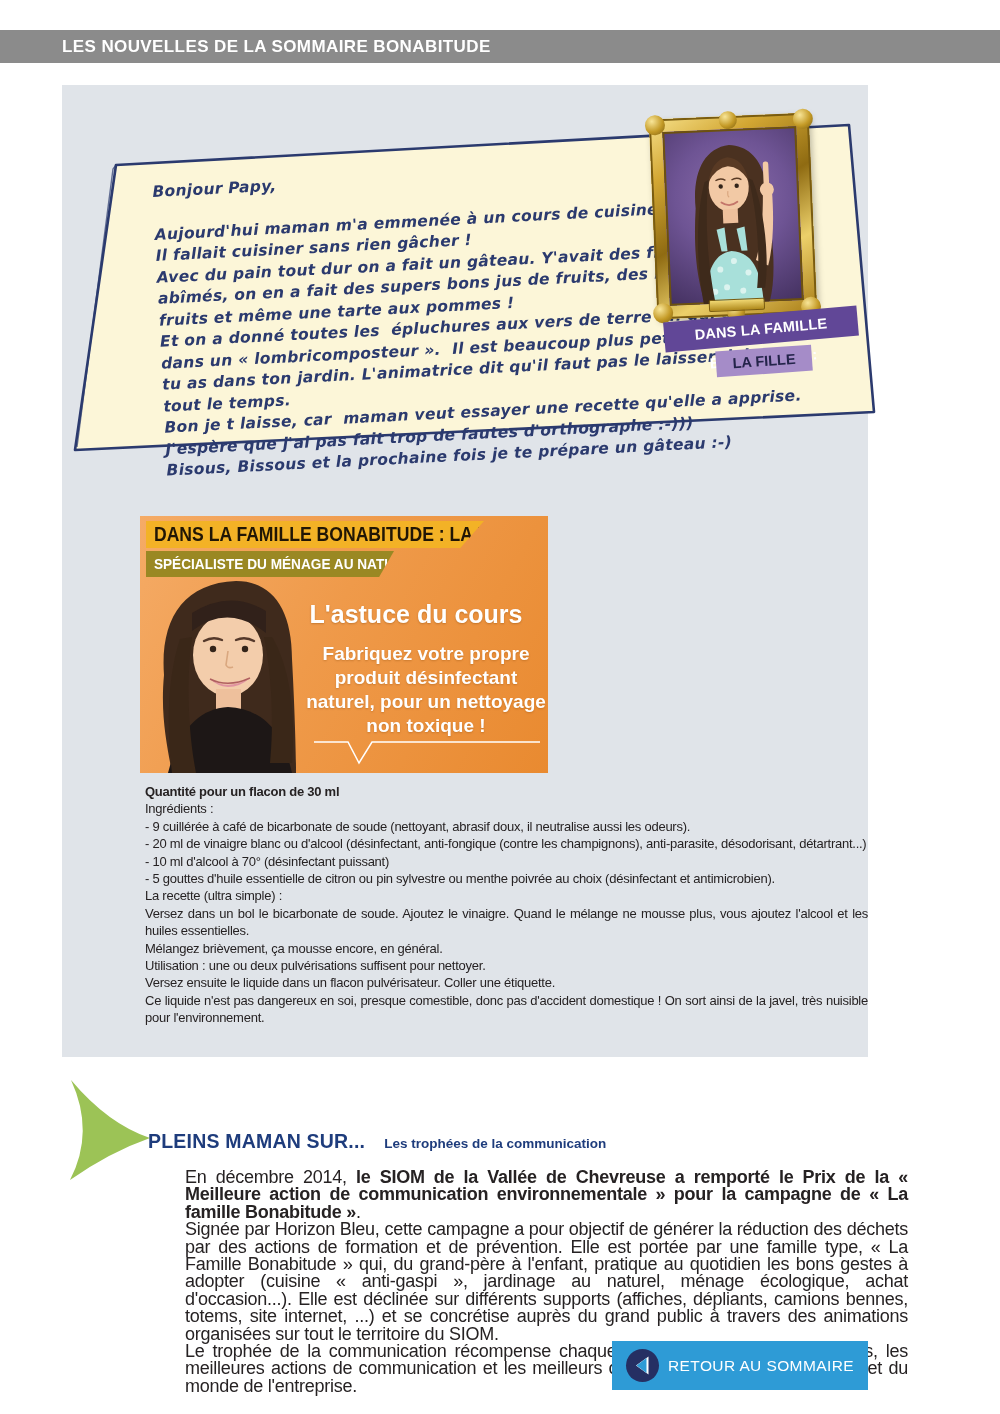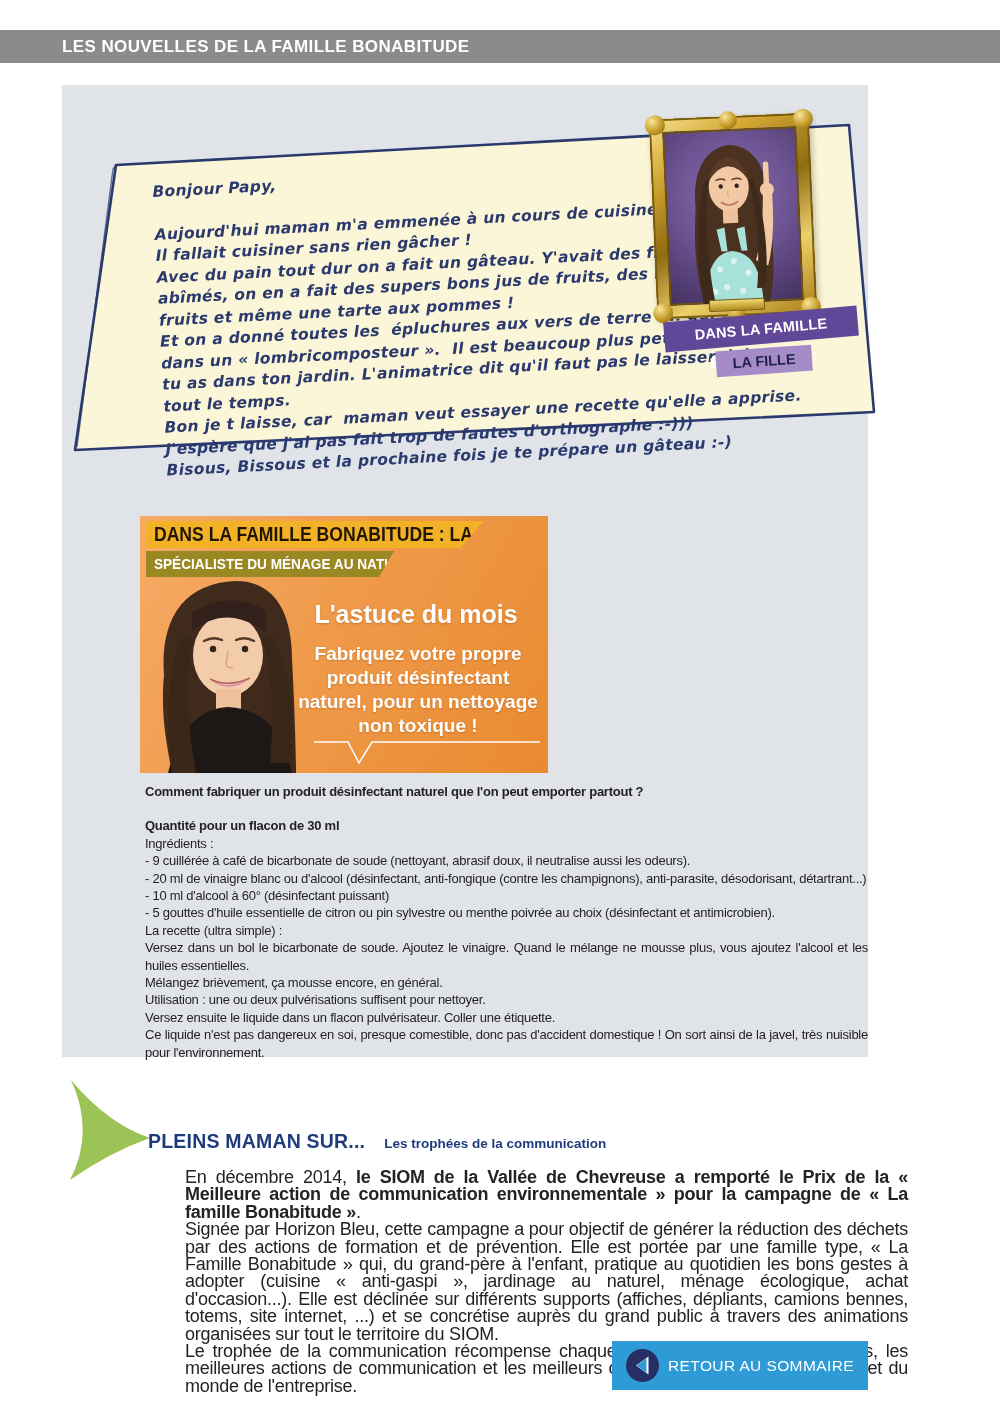--- a/index.html
+++ b/index.html
@@ -75,21 +75,21 @@
     clip-path:polygon(0 0,100% 0,94% 100%,0 100%);
     color:#ffffff; font-weight:bold; font-size:15.5px; line-height:26px; white-space:nowrap;
   }
   .cond { display:inline-block; transform:scaleX(.88); transform-origin:0 50%; padding-left:9px; }
   .woman-svg { position:absolute; left:0; bottom:0; }
   .astuce-headline {
     position:absolute; left:150px; top:84px; width:252px; text-align:center;
     color:#ffffff; font-weight:bold; font-size:25px; text-shadow:0 1px 2px rgba(120,60,0,.35);
   }
   .astuce-bubble {
-    position:absolute; left:152px; top:126px; width:252px; text-align:center;
+    position:absolute; left:160px; top:126px; width:252px; text-align:center;
     color:#ffffff; font-weight:bold; font-size:19px; line-height:24px;
     text-shadow:0 1px 2px rgba(120,60,0,.3);
   }
   .tail-svg { position:absolute; left:172px; top:222px; }
 
   
   .recipe {
     position:absolute; left:145px; top:783px; width:723px;
     font-size:13px; line-height:17.4px; letter-spacing:-.25px; color:#262223;
   }
@@ -115,21 +115,21 @@
   .back-icon { margin-left:13px; flex:0 0 auto; }
   .back-label { flex:1; text-align:center; color:#ffffff; font-weight:normal; font-size:15.5px;
     letter-spacing:.4px; padding-right:6px; }
 </style>
 </head>
 <body>
 
 <div class="page">
 
   <div class="header-bar">
-    <div class="header-title">LES NOUVELLES DE LA FAMILLE BONABITUDE</div>
+    <div class="header-title">LES NOUVELLES DE LA SOMMAIRE BONABITUDE</div>
   </div>
 
   <div class="content-box"></div>
 
   <svg class="paper-svg" width="840" height="365" viewBox="0 0 840 365">
     <polygon points="61,60 794,20 819,307 20,345" fill="#fcf6d8" stroke="#2b3a6e" stroke-width="2.6" stroke-linejoin="round"></polygon>
     <polyline points="61,60 58,64 22,342" fill="none" stroke="#2b3a6e" stroke-width="1.4" opacity=".7"></polyline>
   </svg>
 
   <div class="letter-text">
@@ -213,34 +213,33 @@
       <path d="M28,198 C40,152 60,134 88,132 C122,134 142,154 152,198 Z" fill="#1d1716"></path>
       <path d="M52,62 C46,104 48,156 56,198 L32,198 C26,150 28,100 40,64 Z" fill="#3a2718"></path>
       <path d="M124,62 C132,100 134,150 130,188 L152,188 C156,140 150,92 132,62 Z" fill="#3a2718"></path>
     </svg>
     <div class="card-banner-yellow">
       <span class="cond">DANS LA FAMILLE BONABITUDE : LA MAMAN</span>
     </div>
     <div class="card-banner-olive">
       <span class="cond">SPÉCIALISTE DU MÉNAGE AU NATUREL</span>
     </div>
-    <div class="astuce-headline">L'astuce du mois</div>
+    <div class="astuce-headline">L'astuce du cours</div>
     <div class="astuce-bubble">Fabriquez votre propre produit désinfectant naturel, pour un nettoyage non toxique !</div>
     <svg class="tail-svg" width="230" height="28" viewBox="0 0 230 28">
       <polyline points="2,4 36,4 47,25 60,4 228,4" fill="none" stroke="#ffffff" stroke-width="1.5"></polyline>
     </svg>
   </div>
 
   <div class="recipe">
-    <div class="recipe-question">Comment fabriquer un produit désinfectant naturel que l'on peut emporter partout ?</div>
     <div class="bold">Quantité pour un flacon de 30 ml</div>
     <div>Ingrédients :</div>
     <div class="jt">- 9 cuillérée à café de bicarbonate de soude (nettoyant, abrasif doux, il neutralise aussi les odeurs).</div>
     <div class="jt">- 20 ml de vinaigre blanc ou d'alcool (désinfectant, anti-fongique (contre les champignons), anti-parasite, désodorisant, détartrant...)</div>
-    <div class="jt">- 10 ml d'alcool à 60° (désinfectant puissant)</div>
+    <div class="jt">- 10 ml d'alcool à 70° (désinfectant puissant)</div>
     <div class="jt">- 5 gouttes d'huile essentielle de citron ou pin sylvestre ou menthe poivrée au choix (désinfectant et antimicrobien).</div>
     <div>La recette (ultra simple) :</div>
     <div class="jt">Versez dans un bol le bicarbonate de soude. Ajoutez le vinaigre. Quand le mélange ne mousse plus, vous ajoutez l'alcool et les huiles essentielles.</div>
     <div class="jt">Mélangez brièvement, ça mousse encore, en général.</div>
     <div class="jt">Utilisation : une ou deux pulvérisations suffisent  pour nettoyer.</div>
     <div class="jt">Versez ensuite le liquide dans un flacon pulvérisateur. Coller une étiquette.</div>
     <div class="jt">Ce liquide n'est pas dangereux en soi, presque comestible, donc pas d'accident domestique ! On sort ainsi de la javel, très nuisible pour l'environnement.</div>
   </div>
 
   <svg class="arrow-svg" width="95" height="108" viewBox="0 0 95 108">

